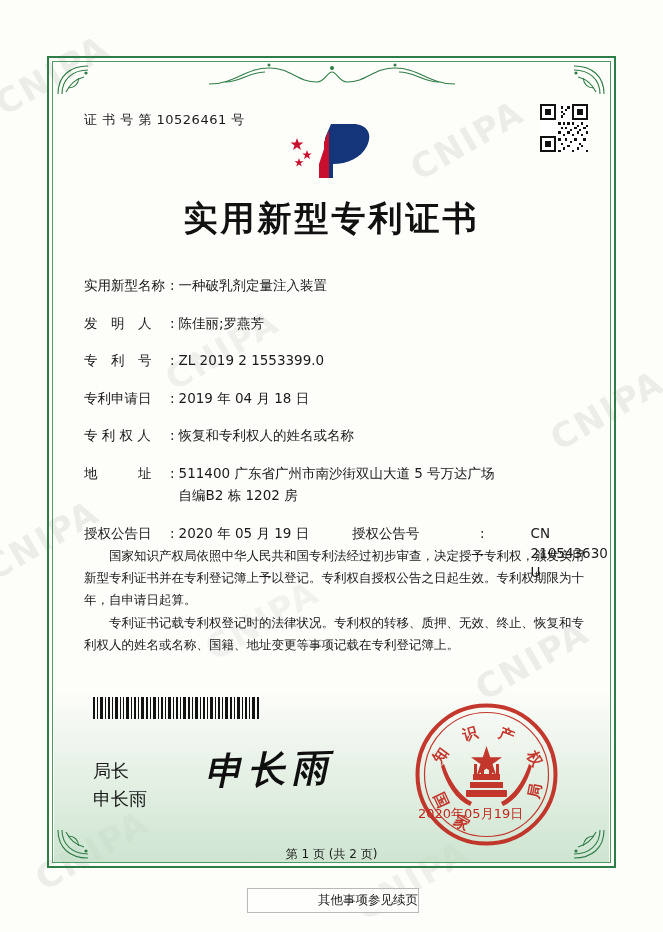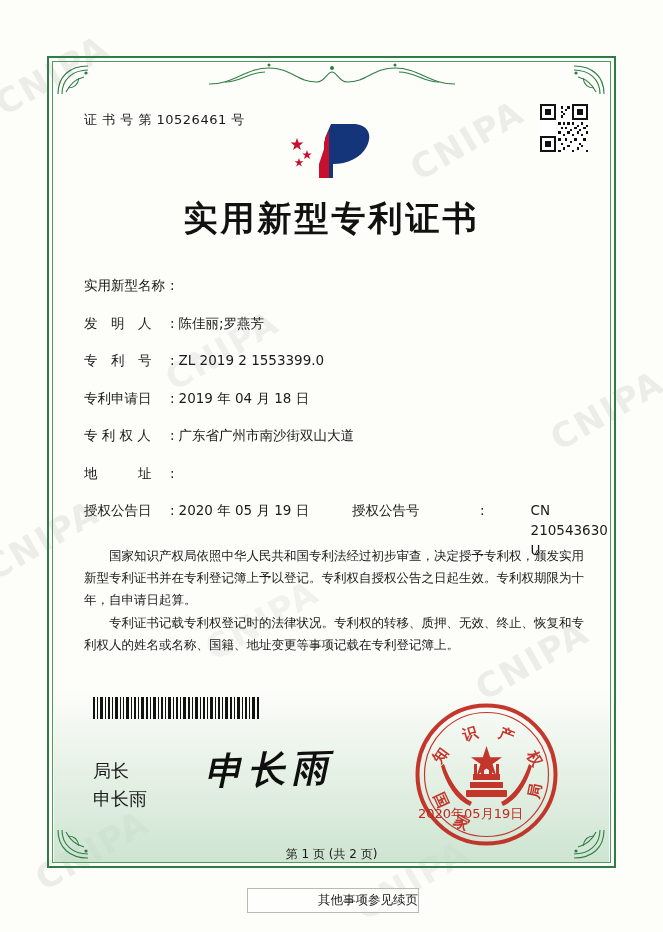--- a/index.html
+++ b/index.html
@@ -397,20 +397,21 @@
     </svg>
   </div>
 
   <div class="title">实用新型专利证书</div>
 
   <div class="fields">
 
     <div class="field-row">
       <span class="field-label tight">实用新型名称</span>
       <span class="field-colon">:</span>
+      <span class="field-value">一种破乳剂定量注入装置</span>
     </div>
 
     <div class="field-row">
       <span class="field-label">发　明　人</span>
       <span class="field-colon">:</span>
       <span class="field-value">陈佳丽;罗燕芳</span>
     </div>
 
     <div class="field-row">
       <span class="field-label">专　利　号</span>
@@ -420,26 +421,30 @@
 
     <div class="field-row">
       <span class="field-label">专利申请日</span>
       <span class="field-colon">:</span>
       <span class="field-value">2019 年 04 月 18 日</span>
     </div>
 
     <div class="field-row">
       <span class="field-label">专 利 权 人</span>
       <span class="field-colon">:</span>
-      <span class="field-value">广东省广州市南沙街双山大道</span>
+      <span class="field-value">恢复和专利权人的姓名或名称</span>
     </div>
 
     <div class="field-row">
       <span class="field-label">地　　　址</span>
       <span class="field-colon">:</span>
+      <span class="field-value">
+        <span>511400 广东省广州市南沙街双山大道 5 号万达广场</span>
+        <span class="sub">自编B2 栋 1202 房</span>
+      </span>
     </div>
 
     <div class="field-row row-split">
       <span class="split-left">
         <span class="field-label">授权公告日</span>
         <span class="field-colon">:</span>
         <span class="field-value">2020 年 05 月 19 日</span>
       </span>
       <span class="split-right">
         <span class="field-label">授权公告号</span>

